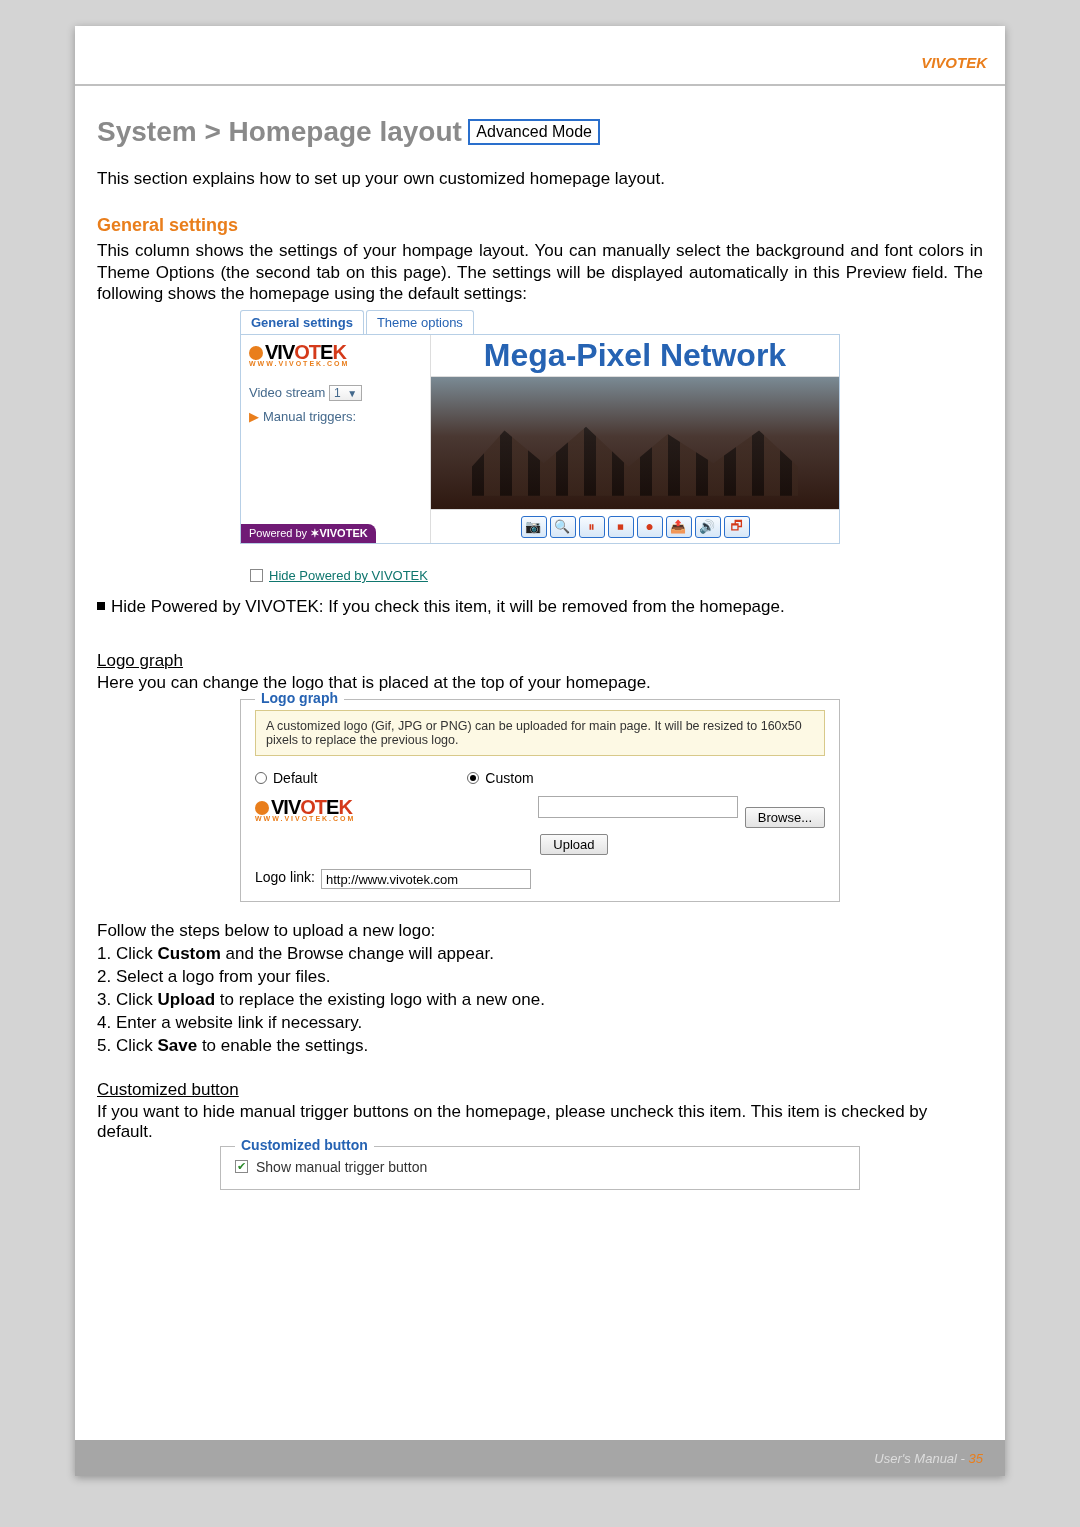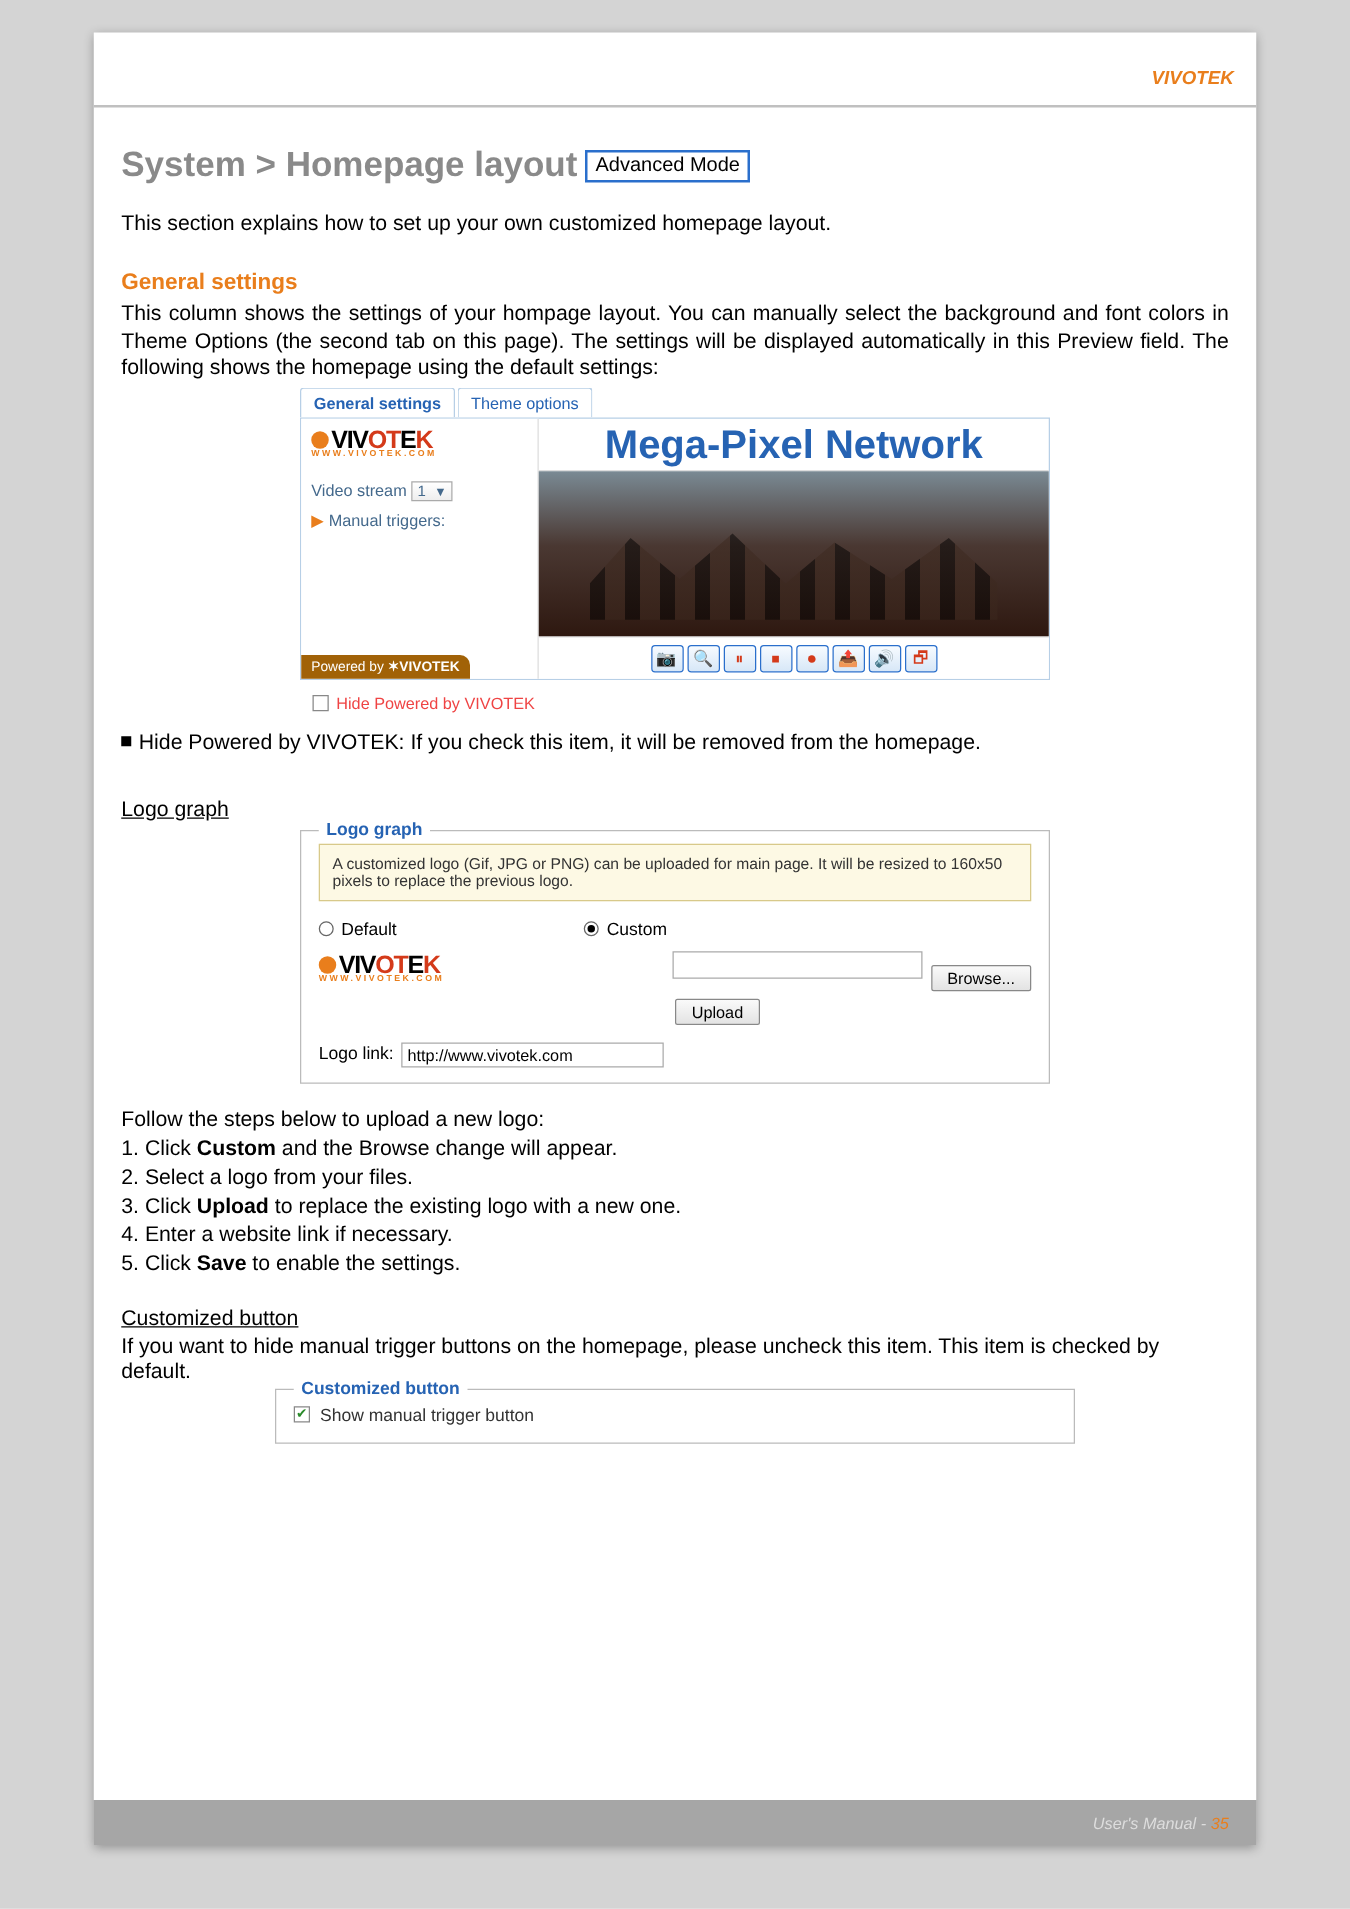--- a/index.html
+++ b/index.html
@@ -100,21 +100,21 @@
   .sidebar-row { font-size: 13px; color:#44698c; margin-top:10px;}
   .sidebar-row .dropdown {
     display:inline-block; border:1px solid #aaa; padding:0 4px; font-size:12px;
     background: linear-gradient(#fff,#eee);
   }
   .sidebar-row .chev { font-size:10px; }
   .sidebar-manual { font-size:13px; color:#44698c; margin-top:8px; }
   .sidebar-manual .tri { color:#e97e1c; margin-right:4px;}
   .powered-bar {
     position:absolute; bottom:0; left:0;
-    background:#a16207; color:#fff; font-size:11px; padding:3px 8px;
+    background:#701a75; color:#fff; font-size:11px; padding:3px 8px;
     border-radius: 0 8px 0 0;
   }
   .powered-bar .yv { color:#fff; font-weight:bold;}
   .preview-main { flex:1; display:flex; flex-direction:column; }
   .preview-header {
     height:42px; display:flex; align-items:center; justify-content:center;
     border-bottom:1px solid #ddd;
   }
   .preview-title { color:#2663b3; font-weight:bold; font-size:32px; }
   .preview-video {
@@ -131,21 +131,21 @@
   .preview-controls {
     height:34px; background:#fff; border-top:1px solid #ddd;
     display:flex; align-items:center; justify-content:center; gap:3px;
   }
   .ctrl-btn {
     width:26px; height:22px; border:1px solid #2a6fcc; border-radius:3px;
     background: linear-gradient(#f7fbff,#d7e7f7);
     display:flex; align-items:center; justify-content:center;
     font-size:13px; color:#d43a1a;
   }
-  .hide-row { margin-top:11px; font-size:13px; color:#ef4444; display:flex; align-items:center; gap:6px; padding-left:10px;}
+  .hide-row { margin-top:24px; font-size:13px; color:#0f766e; display:flex; align-items:center; gap:6px; padding-left:10px;text-decoration:underline;}
   .chk { width:13px; height:13px; border:1px solid #888; background:#fff; display:inline-block;}
   .chk.checked::after{ content:"✔"; color:#2a8a2a; font-size:11px; display:block; line-height:11px; text-align:center;}
   .bullet-line { margin-top:14px; font-size:17px; }
   .bullet-sq { display:inline-block; width:8px; height:8px; background:#000; margin-right:6px; position:relative; top:-2px;}
   .underline-h { text-decoration: underline; font-size:17px; margin-top:34px;}
   
   .fieldset {
     border:1px solid #bbb; width:600px; margin:6px auto 0; padding:10px 14px 12px; position:relative;
   }
   .legend {
@@ -242,20 +242,21 @@
         <span class="chk"></span>
         <span>Hide Powered by VIVOTEK</span>
       </div>
     </div>
 
     <div class="bullet-line">
       <span class="bullet-sq"></span><span>Hide Powered by VIVOTEK: If you check this item, it will be removed from the homepage.</span>
     </div>
 
     <div class="underline-h">Logo graph</div>
+    <div style="font-size:17px; margin-top:2px;">Here you can change the logo that is placed at the top of your homepage.</div>
 
     <div class="fieldset">
       <div class="legend">Logo graph</div>
       <div class="info-box">A customized logo (Gif, JPG or PNG) can be uploaded for main page. It will be resized to 160x50 pixels to replace the previous logo.</div>
       <div class="radio-row">
         <label><span class="radio"></span><span>Default</span></label>
         <label><span class="radio selected"></span><span>Custom</span></label>
       </div>
       <div class="logo-area">
         <div class="logo-prev vlogo">

